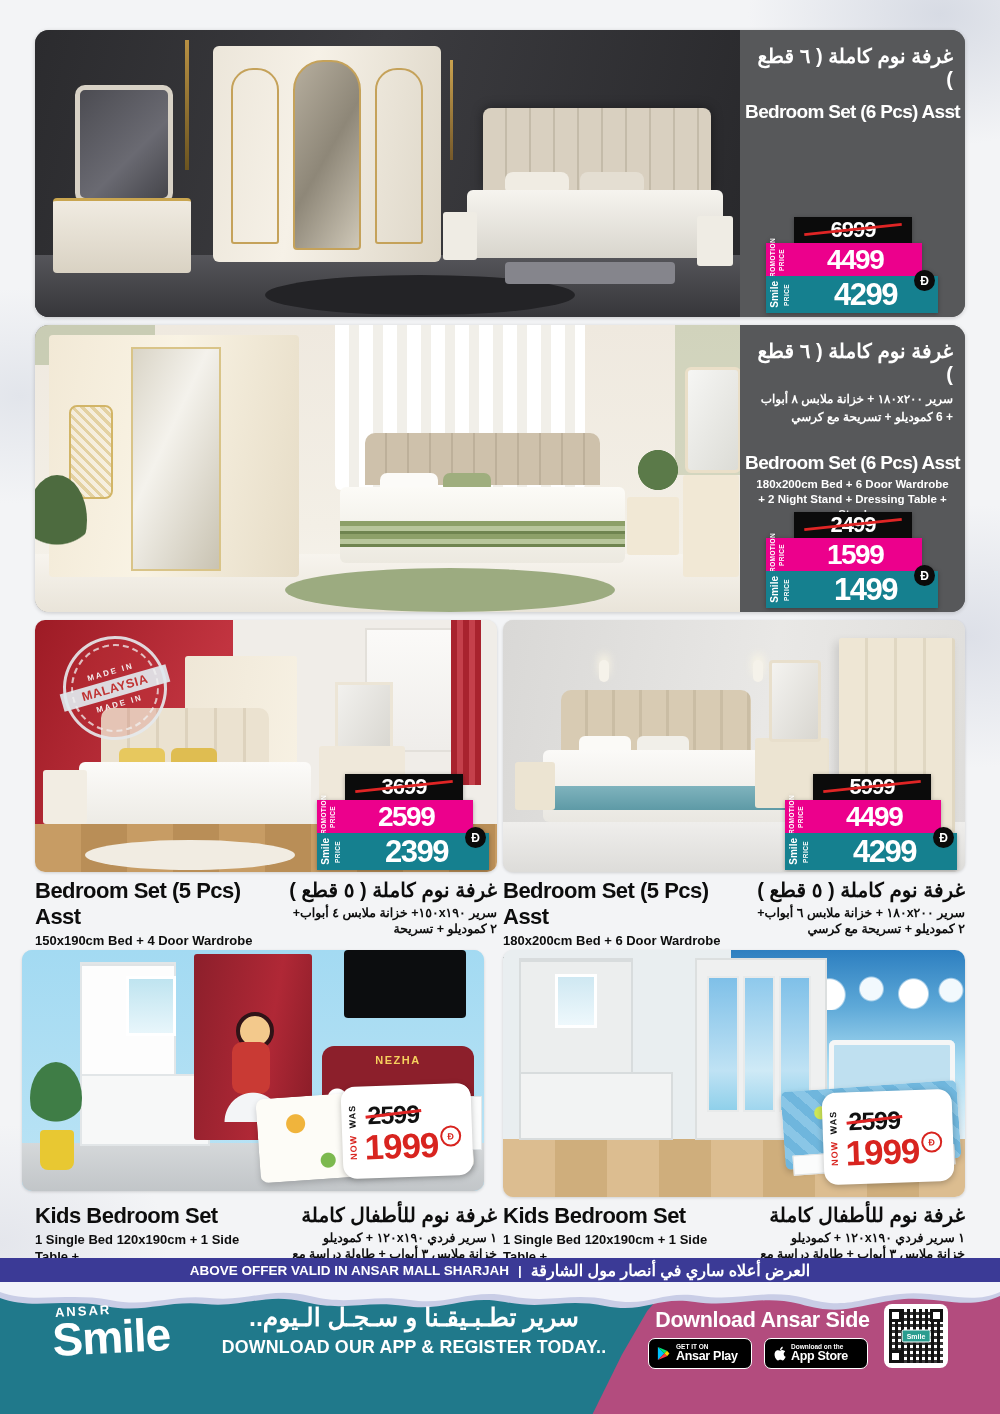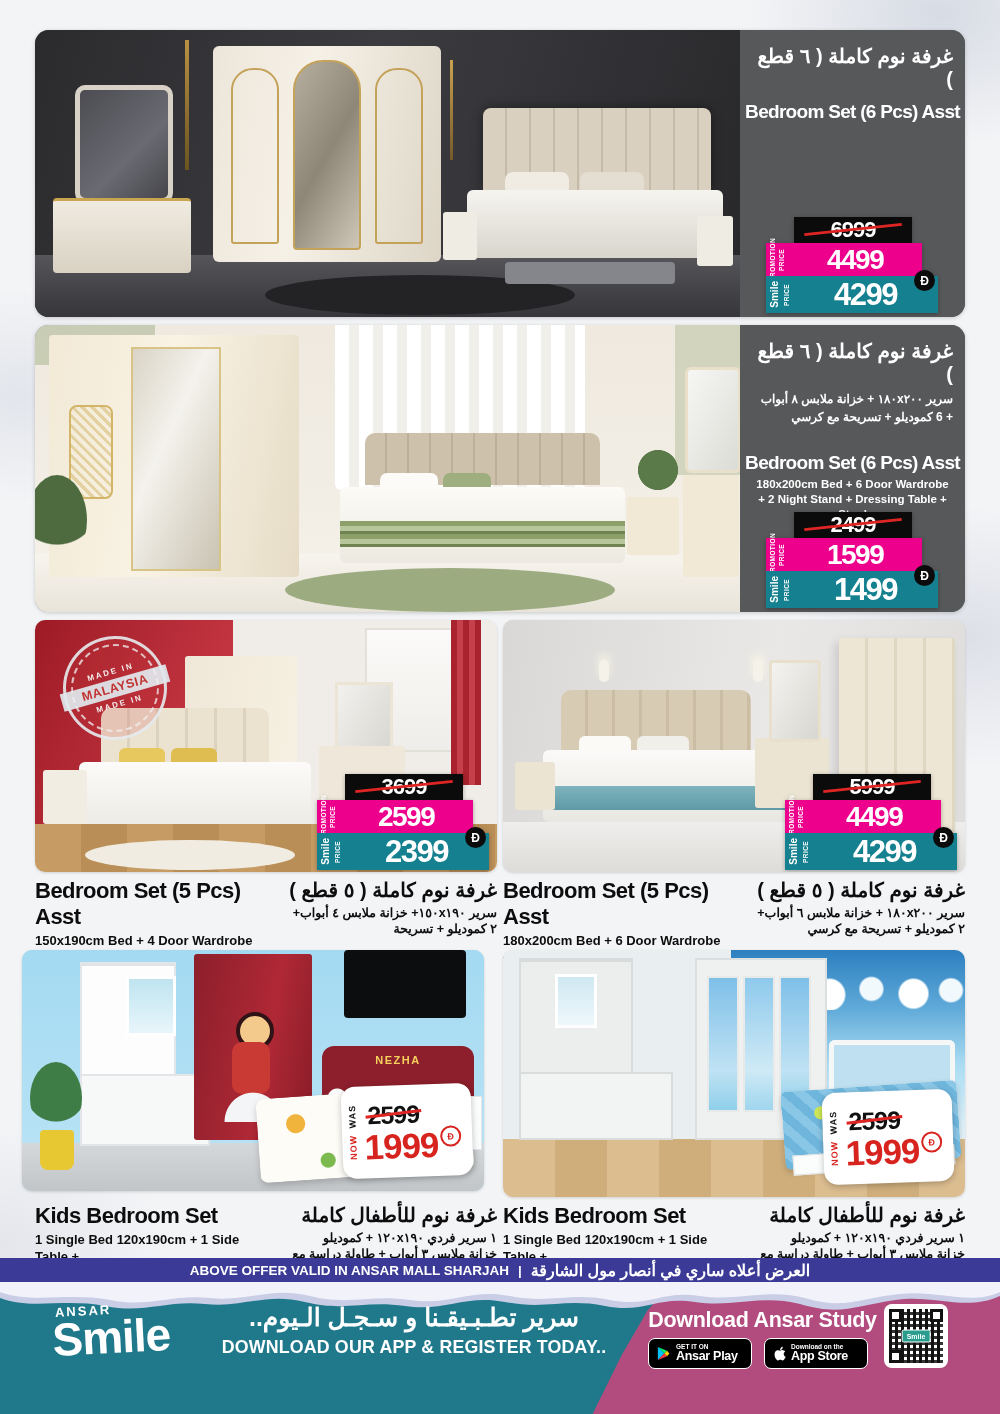--- a/index.html
+++ b/index.html
@@ -413,21 +413,21 @@
       <path fill="#f2f3fa" d="M0,0 H1000 V10 C970,24 940,8 900,12 C860,16 845,28 805,16 C765,6 740,20 700,14 C660,8 650,26 610,18 C570,10 550,22 510,14 C470,6 450,24 410,18 C370,12 350,24 310,14 C270,4 250,20 210,16 C170,12 150,26 110,18 C70,10 30,22 0,10 Z"></path>
     </svg>
     <div class="brand">
       <div class="b-top">ANSAR</div>
       <div class="b-main">Smile</div>
     </div>
     <div class="taglines">
       <div class="tag-ar">سرير تطـبـيقـنا و سـجـل الـيوم..</div>
       <div class="tag-en">DOWNLOAD OUR APP &amp; REGISTER TODAY..</div>
     </div>
-    <div class="dl-title">Download Ansar Study</div>
+    <div class="dl-title">Download Ansar Side</div>
     <div class="badges">
       <div class="store-badge">
         <svg width="15" height="17" viewBox="0 0 24 24">
           <polygon points="3,1.5 13.2,12 3,22.5" fill="#00c3ff"></polygon>
           <polygon points="3,1.5 17.6,7.6 13.2,12" fill="#00e878"></polygon>
           <polygon points="13.2,12 17.6,7.6 21.5,12 17.6,16.4" fill="#ffd400"></polygon>
           <polygon points="3,22.5 13.2,12 17.6,16.4" fill="#ff3a44"></polygon>
         </svg>
         <span class="txt">
           <span class="t1">GET IT ON</span>

